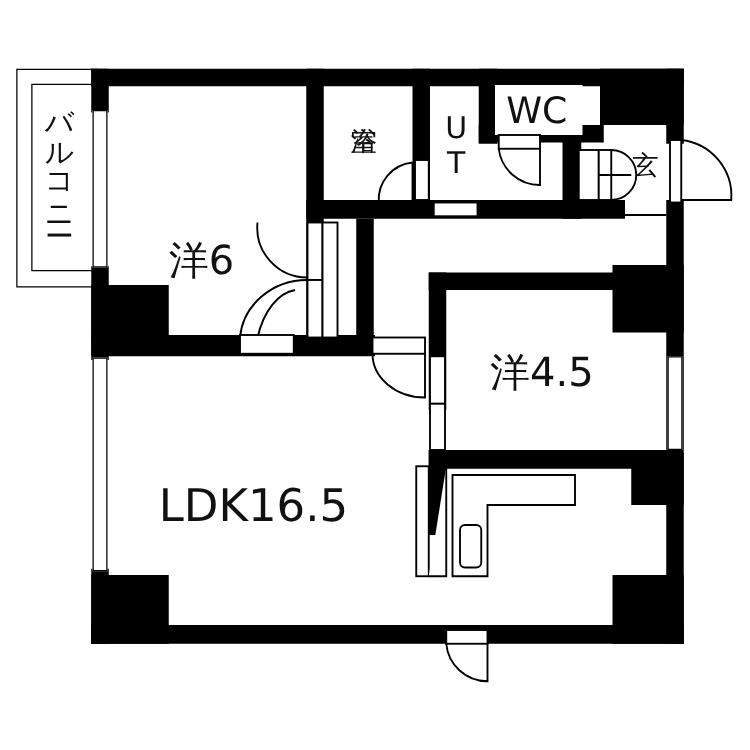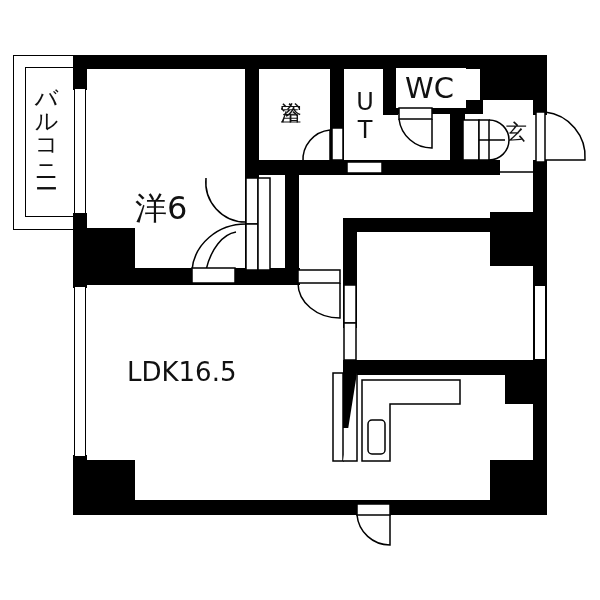--- a/index.html
+++ b/index.html
@@ -53,21 +53,22 @@
   <div class="w" style="left:343px;top:218px;width:14px;height:110px;"></div>
   <div class="w" style="left:343px;top:360px;width:200px;height:15px;"></div>
   <div class="w" style="left:343px;top:360px;width:14px;height:68px;"></div>
 
   <div class="lbl" style="left:135px;top:164px;font-size:32px;margin-top:28px;">洋6</div>
   <div class="lbl" style="left:280px;top:85px;width:22px;font-size:21px;writing-mode:vertical-rl;line-height:22px;">浴室</div>
   <div class="lbl" style="left:354px;top:88px;width:22px;font-size:24px;writing-mode:vertical-rl;text-orientation:upright;line-height:22px;">UT</div>
   <div class="o" style="left:396px;top:68px;width:70px;height:40px;border:none;"></div>
   <div class="lbl" style="left:405px;top:74px;font-size:29px;">WC</div>
   <div class="lbl" style="left:506px;top:122px;font-size:21px;">玄</div>
-  <div class="lbl" style="left:127px;top:359px;font-size:26px;">LDK16.5</div>
+  <div class="lbl" style="left:392px;top:282px;font-size:32px;">洋4.5</div>
+  <div class="lbl" style="left:127px;top:388px;font-size:36px;">LDK16.5</div>
 
   <svg class="ov" width="600" height="600">
     <g fill="#fff" stroke="#000" stroke-width="1.5">
 
       <rect x="246" y="178" width="12" height="46"></rect>
       <rect x="246" y="224" width="12" height="46"></rect>
       <rect x="258" y="178" width="12" height="92"></rect>
 
       <path d="M206,178 A40,40 0 0 0 246,222" fill="none"></path>
       <path d="M192,270 A54,50 0 0 1 246,224" fill="none"></path>

